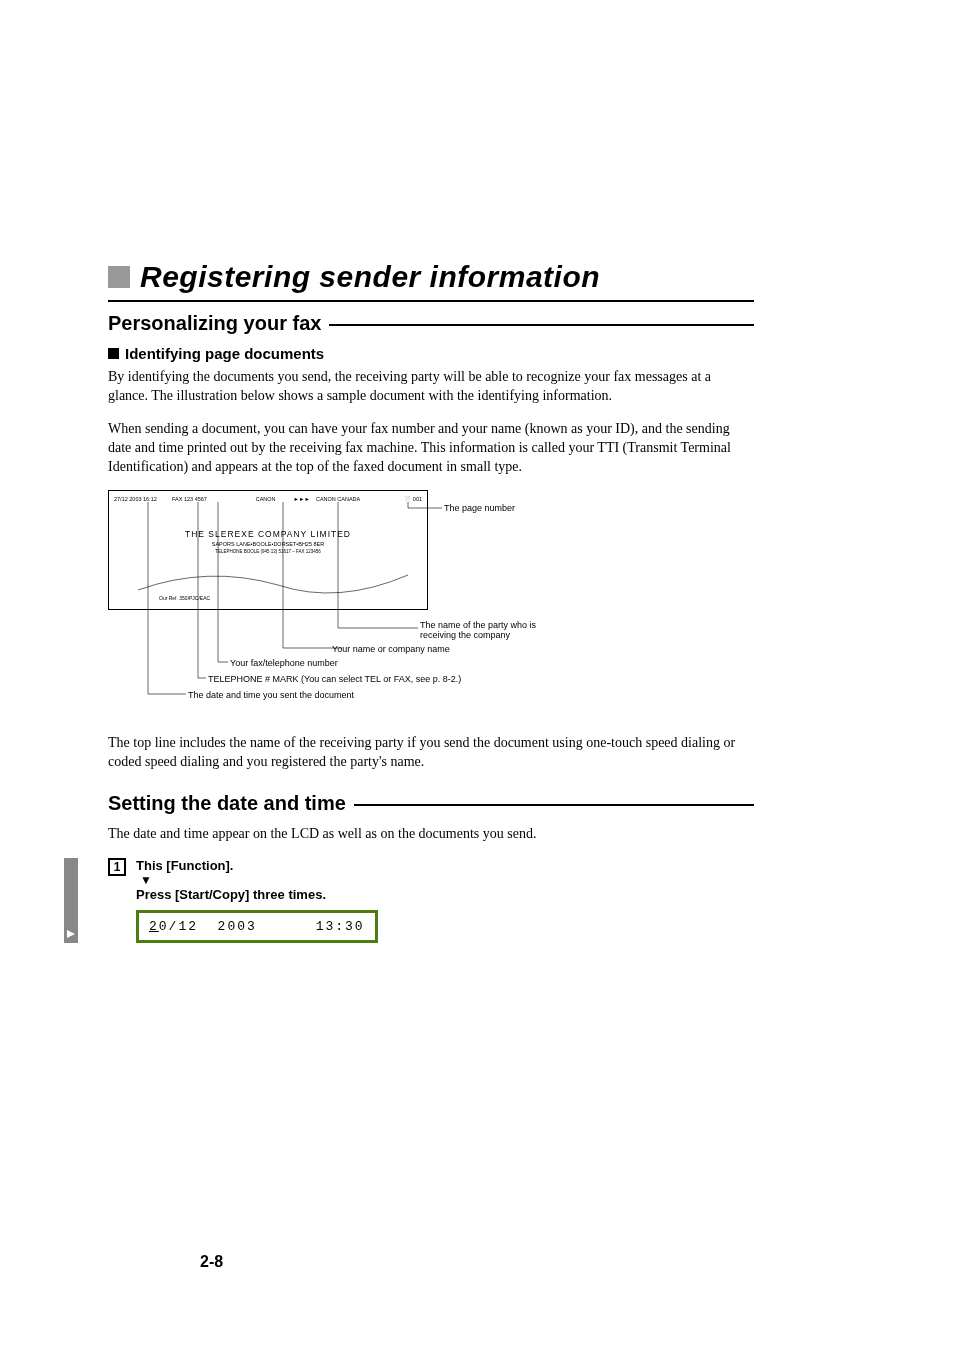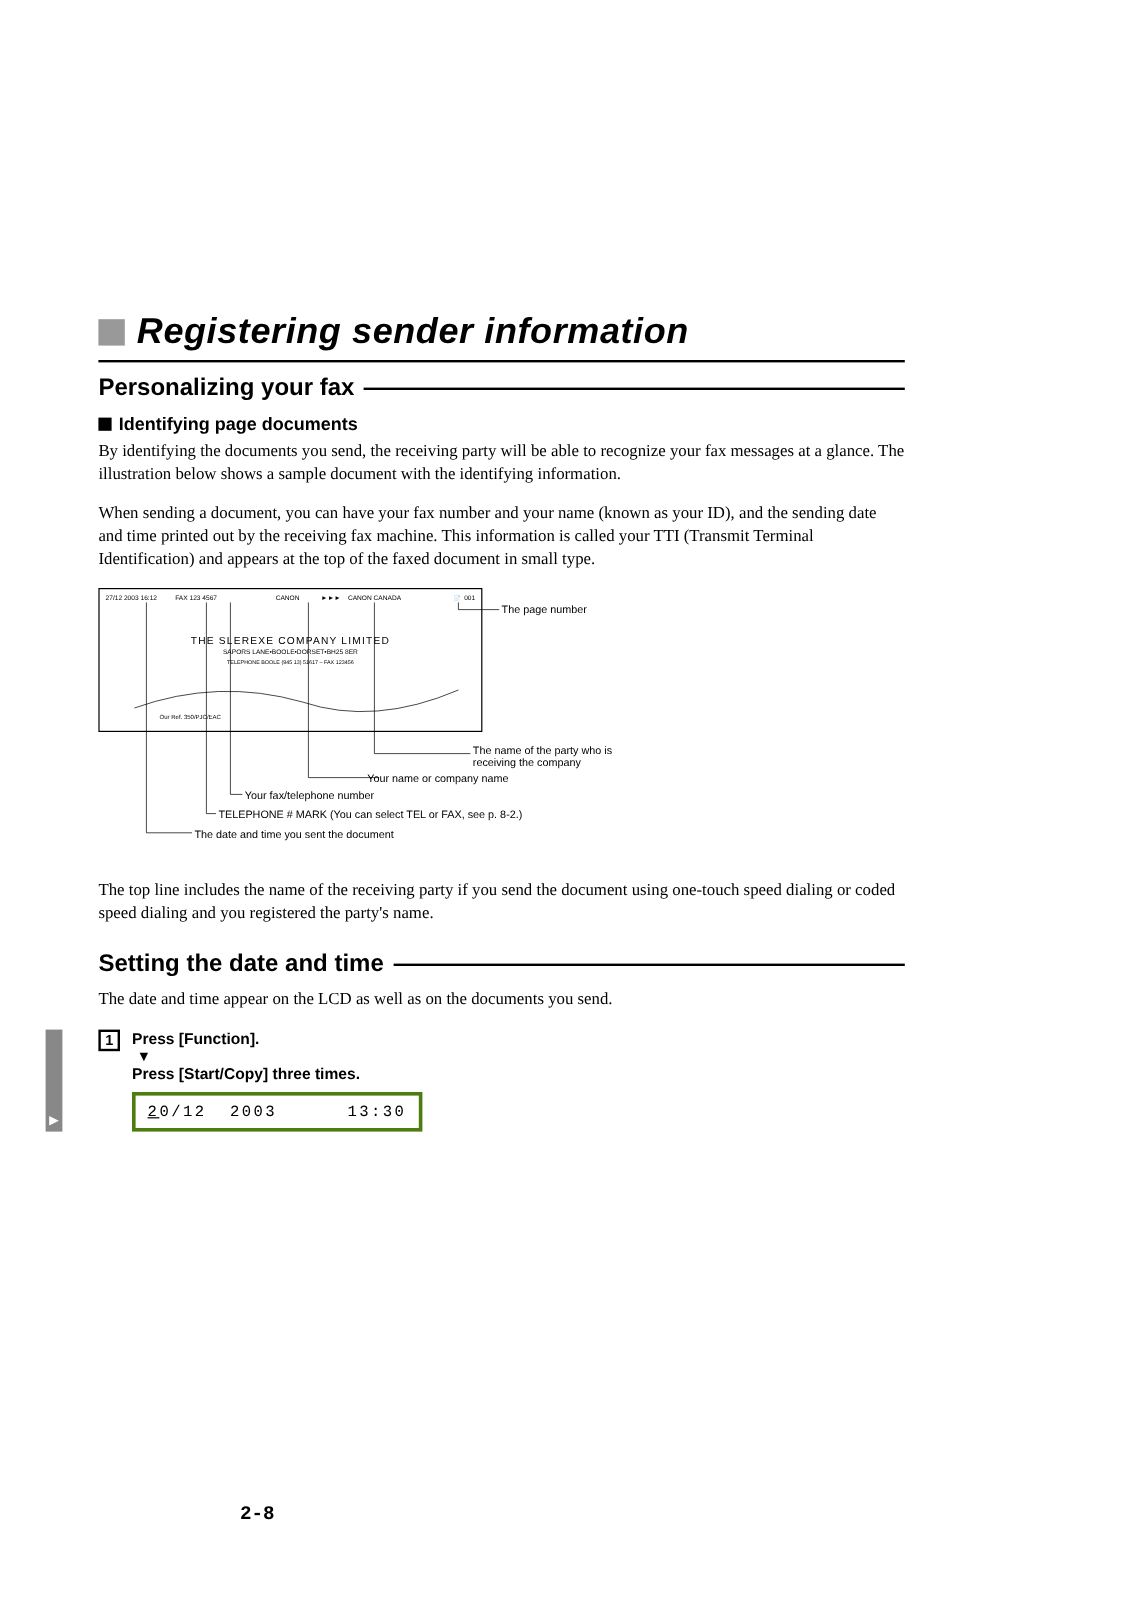--- a/index.html
+++ b/index.html
@@ -6,21 +6,21 @@
     margin: 0;
     padding: 0;
     background: #fff;
     font-family: "Times New Roman", Times, serif;
     color: #000;
   }
   .page {
     width: 954px;
     height: 1351px;
     box-sizing: border-box;
-    padding: 260px 200px 60px 82px;
+    padding: 260px 200px 60px 108px;
     position: relative;
   }
   .title-row {
     display: flex;
     align-items: flex-end;
     margin-bottom: 6px;
   }
   .title-square {
     width: 22px;
     height: 22px;
@@ -197,21 +197,21 @@
     left: 2px;
   }
   .step-wrap {
     display: flex;
     margin-top: 6px;
   }
   .page-num {
     position: absolute;
     left: 200px;
     bottom: 80px;
-    font-family: Liberation Mono, monospace;
+    font-family: Liberation Sans, sans-serif;
     font-weight: 900;
     font-size: 16px;
   }
 </style>
 </head>
 <body>
 
 <div class="page">
 
   <div class="title-row">
@@ -303,21 +303,21 @@
   <div class="step-wrap">
     <div class="step-side">
       <svg width="10" height="10" viewBox="0 0 10 10">
         <path d="M1 1 L9 5 L1 9 Z" fill="#fff"></path>
       </svg>
     </div>
     <div>
       <div class="step-row">
         <div class="step-num">1</div>
         <div class="step-body">
-          <div class="step-bold">Press [Function].</div>
+          <div class="step-bold">This [Function].</div>
           <div class="down-arrow">▼</div>
           <div class="step-bold">Press [Start/Copy] three times.</div>
           <div class="lcd"><span class="lcd-underline">2</span><span>0/12  2003      13:30</span></div>
         </div>
       </div>
     </div>
   </div>
 
   <div class="page-num">2-8</div>
 </div>

